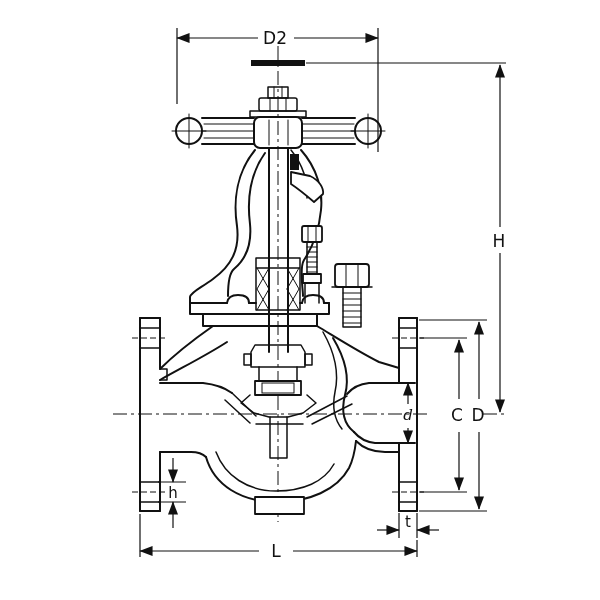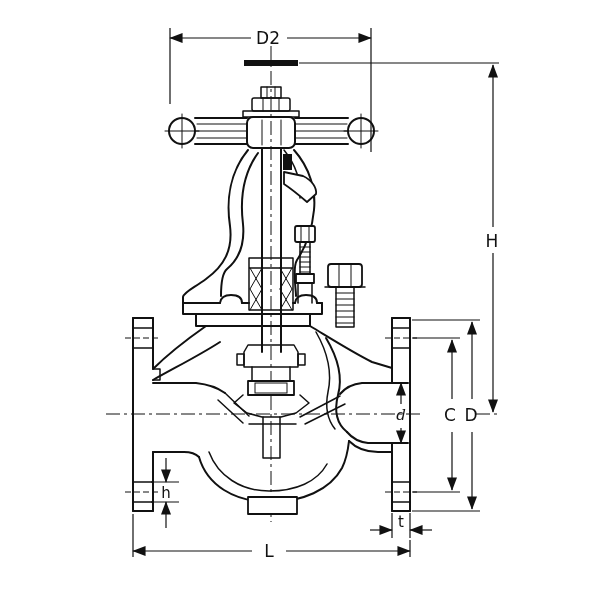--- a/index.html
+++ b/index.html
@@ -1,21 +1,21 @@
 <!DOCTYPE html>
 <html style="--ink: #111111; --paper: #ffffff;"><head>
 <meta charset="utf-8">
 <style>
   :root { --ink:#111111; --paper:#ffffff; }
   html,body { margin:0; padding:0; }
   body {
     width:600px; height:600px; background:var(--paper);
     font-family:"DejaVu Sans", sans-serif;
   }
-  .stage { position:relative; width:496px; height:600px; background:var(--paper); }
+  .stage { position:relative; width:496px; height:600px; background:var(--paper);padding-left:7px; }
   svg { display:block; color:var(--ink); }
   .outline  { fill:none; stroke:#111; stroke-width:2;   stroke-linecap:round; stroke-linejoin:round; }
   .inner    { fill:none; stroke:#111; stroke-width:1.5; stroke-linecap:round; stroke-linejoin:round; }
   .thin     { fill:none; stroke:#111; stroke-width:1;   stroke-linecap:round; }
   .dim      { fill:none; stroke:#111; stroke-width:1.2; }
   .cl       { fill:none; stroke:#111; stroke-width:1;   stroke-dasharray:14 4 3 4; }
   .boltcl   { fill:none; stroke:#111; stroke-width:1;   stroke-dasharray:6 3; }
   .whitefill{ fill:var(--paper); stroke:#111; stroke-width:1.8; stroke-linejoin:round; }
   .solid    { fill:#111; stroke:none; }
   text.dimlabel { font-family:"DejaVu Sans", sans-serif; font-size:17px; fill:#111; }

